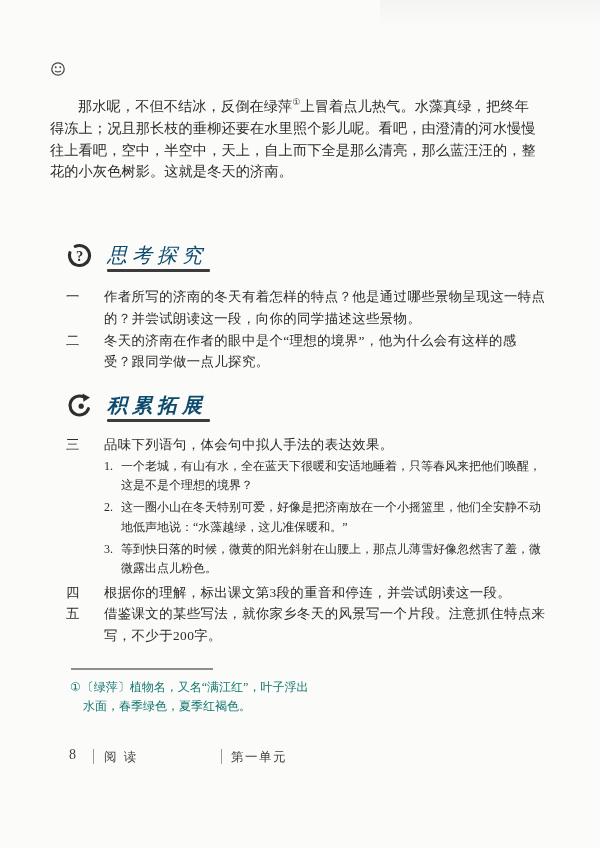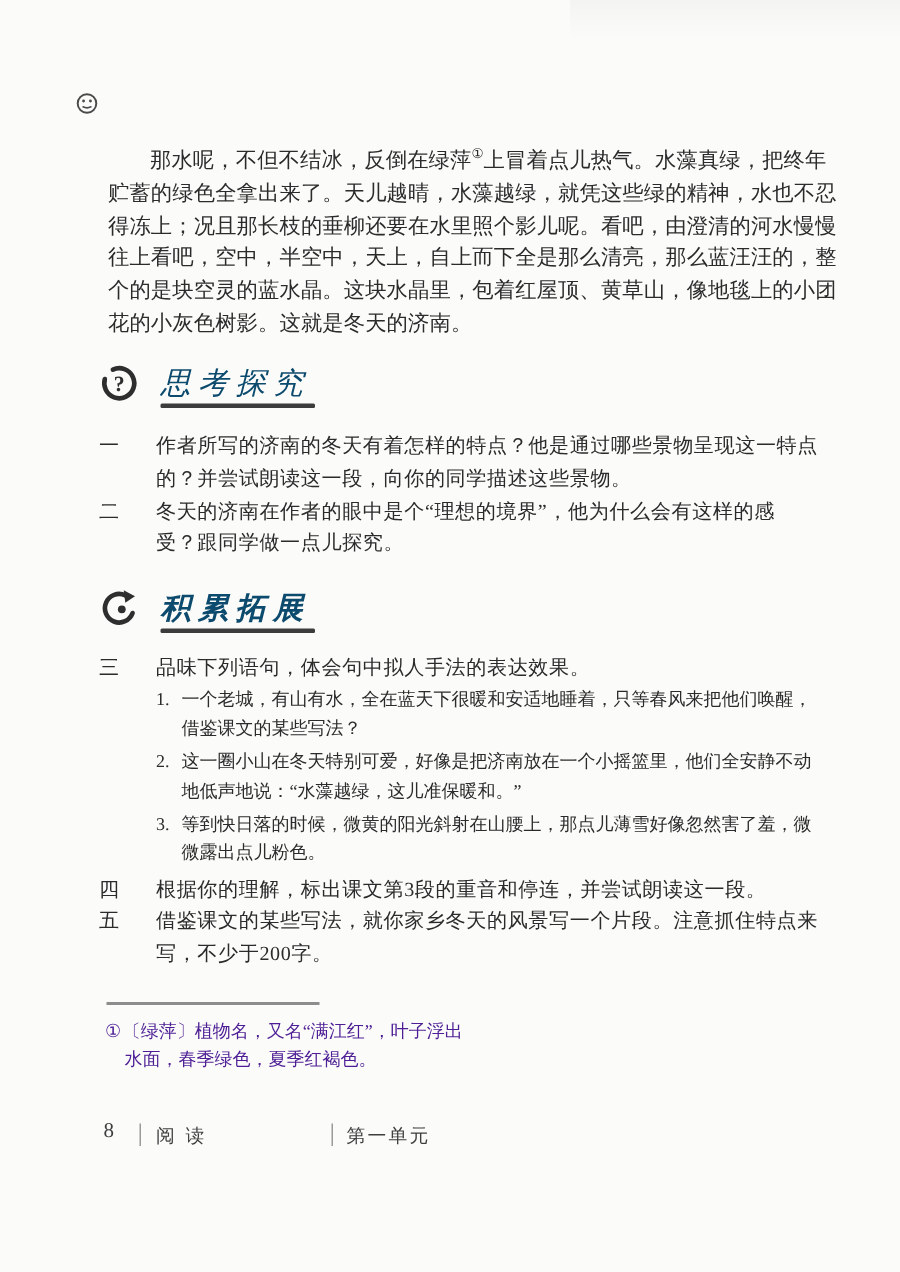--- a/index.html
+++ b/index.html
@@ -11,21 +11,21 @@
   }
   .page::after{ 
     content:""; position:absolute; right:0; top:0; width:220px; height:26px;
     background:linear-gradient(to bottom, rgba(180,180,180,0.10), rgba(0,0,0,0));
     pointer-events:none;
   }
 
   .corner-icon { position:absolute; left:50px; top:61px; width:16px; height:16px; }
 
   
-  .passage { position:absolute; left:72px; top:92px; width:486px;
+  .passage { position:absolute; left:50px; top:92px; width:486px;
              font-size:14.2px; line-height:21.8px; letter-spacing:0.1px; }
   .p-line { white-space:nowrap; }
   .p-indent { text-indent:28px; }
   .fnref { font-size:9px; vertical-align:6px; letter-spacing:0; }
 
   
   .sec-header { position:absolute; left:66px; width:240px; height:34px; }
   .sec-header.think { top:241px; }
   .sec-header.accumulate { top:391px;font-weight:bold; }
   .sec-icon { position:absolute; left:0; top:1px; width:27px; height:27px; }
@@ -48,21 +48,21 @@
   .subitem { display:flex; align-items:flex-start; margin-bottom:3.2px; }
   .sub-num { flex:none; width:17px; font-size:12px; line-height:19.2px;
              font-family:"Liberation Serif","DejaVu Serif",serif; }
   .sub-body { flex:1; min-width:0; }
   .s-line { white-space:nowrap; font-size:12px; line-height:19.2px; letter-spacing:0; }
 
   
   .fn-rule { position:absolute; left:71px; top:668px; width:142px; height:1.6px;
              background:#8d8d8d; }
   .footnote { position:absolute; left:70px; top:678px; width:300px;
-              font-size:12px; line-height:18.6px; color:#4c1d95; }
+              font-size:12px; line-height:18.6px; color:#0f766e; }
   .fn-line { white-space:nowrap; }
   .fn-indent { padding-left:13px; }
   .fn-marker { letter-spacing:1px; }
 
   
   .footer { position:absolute; left:0; top:747px; width:600px; height:20px;
             color:#3e3e3e; }
   .pg-num { position:absolute; left:69px; top:0; font-size:14px; }
   .f-bar { position:absolute; top:2px; width:1.2px; height:15px; background:#9a9a9a; }
   .f-bar.b1 { left:93px; }
@@ -81,24 +81,22 @@
     <svg width="16" height="16" viewBox="0 0 16 16">
       <circle cx="8" cy="8" r="6.2" fill="none" stroke="#4a4a4a" stroke-width="1.3"></circle>
       <circle cx="5.7" cy="6.3" r="0.95" fill="#4a4a4a"></circle>
       <circle cx="10.3" cy="6.3" r="0.95" fill="#4a4a4a"></circle>
       <path d="M5.4 10.2 Q8 11.6 10.6 10.2" fill="none" stroke="#4a4a4a" stroke-width="1.1" stroke-linecap="round"></path>
     </svg>
   </span>
 
   <div class="passage">
     <div class="p-line p-indent"><span>那水呢，不但不结冰，反倒在绿萍</span><sup class="fnref">①</sup><span>上冒着点儿热气。水藻真绿，把终年</span></div>
-    <div class="p-line">贮蓄的绿色全拿出来了。天儿越晴，水藻越绿，就凭这些绿的精神，水也不忍</div>
     <div class="p-line">得冻上；况且那长枝的垂柳还要在水里照个影儿呢。看吧，由澄清的河水慢慢</div>
     <div class="p-line">往上看吧，空中，半空中，天上，自上而下全是那么清亮，那么蓝汪汪的，整</div>
-    <div class="p-line">个的是块空灵的蓝水晶。这块水晶里，包着红屋顶、黄草山，像地毯上的小团</div>
     <div class="p-line">花的小灰色树影。这就是冬天的济南。</div>
   </div>
 
   <div class="sec-header think">
     <span class="sec-icon">
       <svg width="27" height="27" viewBox="0 0 27 27">
         <circle cx="13.5" cy="13.5" r="10" fill="none" stroke="#2e2e2e" stroke-width="3.1" stroke-dasharray="54 9" transform="rotate(-115 13.5 13.5)" stroke-linecap="round"></circle>
         <text x="13.5" y="18.6" text-anchor="middle" font-size="14.5" font-weight="bold" font-family="'Liberation Serif','DejaVu Serif',serif" fill="#2e2e2e">?</text>
       </svg>
     </span>
@@ -138,21 +136,21 @@
   <div class="items accum-items">
     <div class="item">
       <span class="item-num">三</span>
       <div class="item-body">
         <div class="i-line">品味下列语句，体会句中拟人手法的表达效果。</div>
         <div class="subitems">
           <div class="subitem">
             <span class="sub-num">1.</span>
             <div class="sub-body">
               <div class="s-line">一个老城，有山有水，全在蓝天下很暖和安适地睡着，只等春风来把他们唤醒，</div>
-              <div class="s-line">借鉴课文的某些写法？</div>
+              <div class="s-line">这是不是个理想的境界？</div>
             </div>
           </div>
           <div class="subitem">
             <span class="sub-num">2.</span>
             <div class="sub-body">
               <div class="s-line">这一圈小山在冬天特别可爱，好像是把济南放在一个小摇篮里，他们全安静不动</div>
               <div class="s-line">地低声地说：“水藻越绿，这儿准保暖和。”</div>
             </div>
           </div>
           <div class="subitem">

